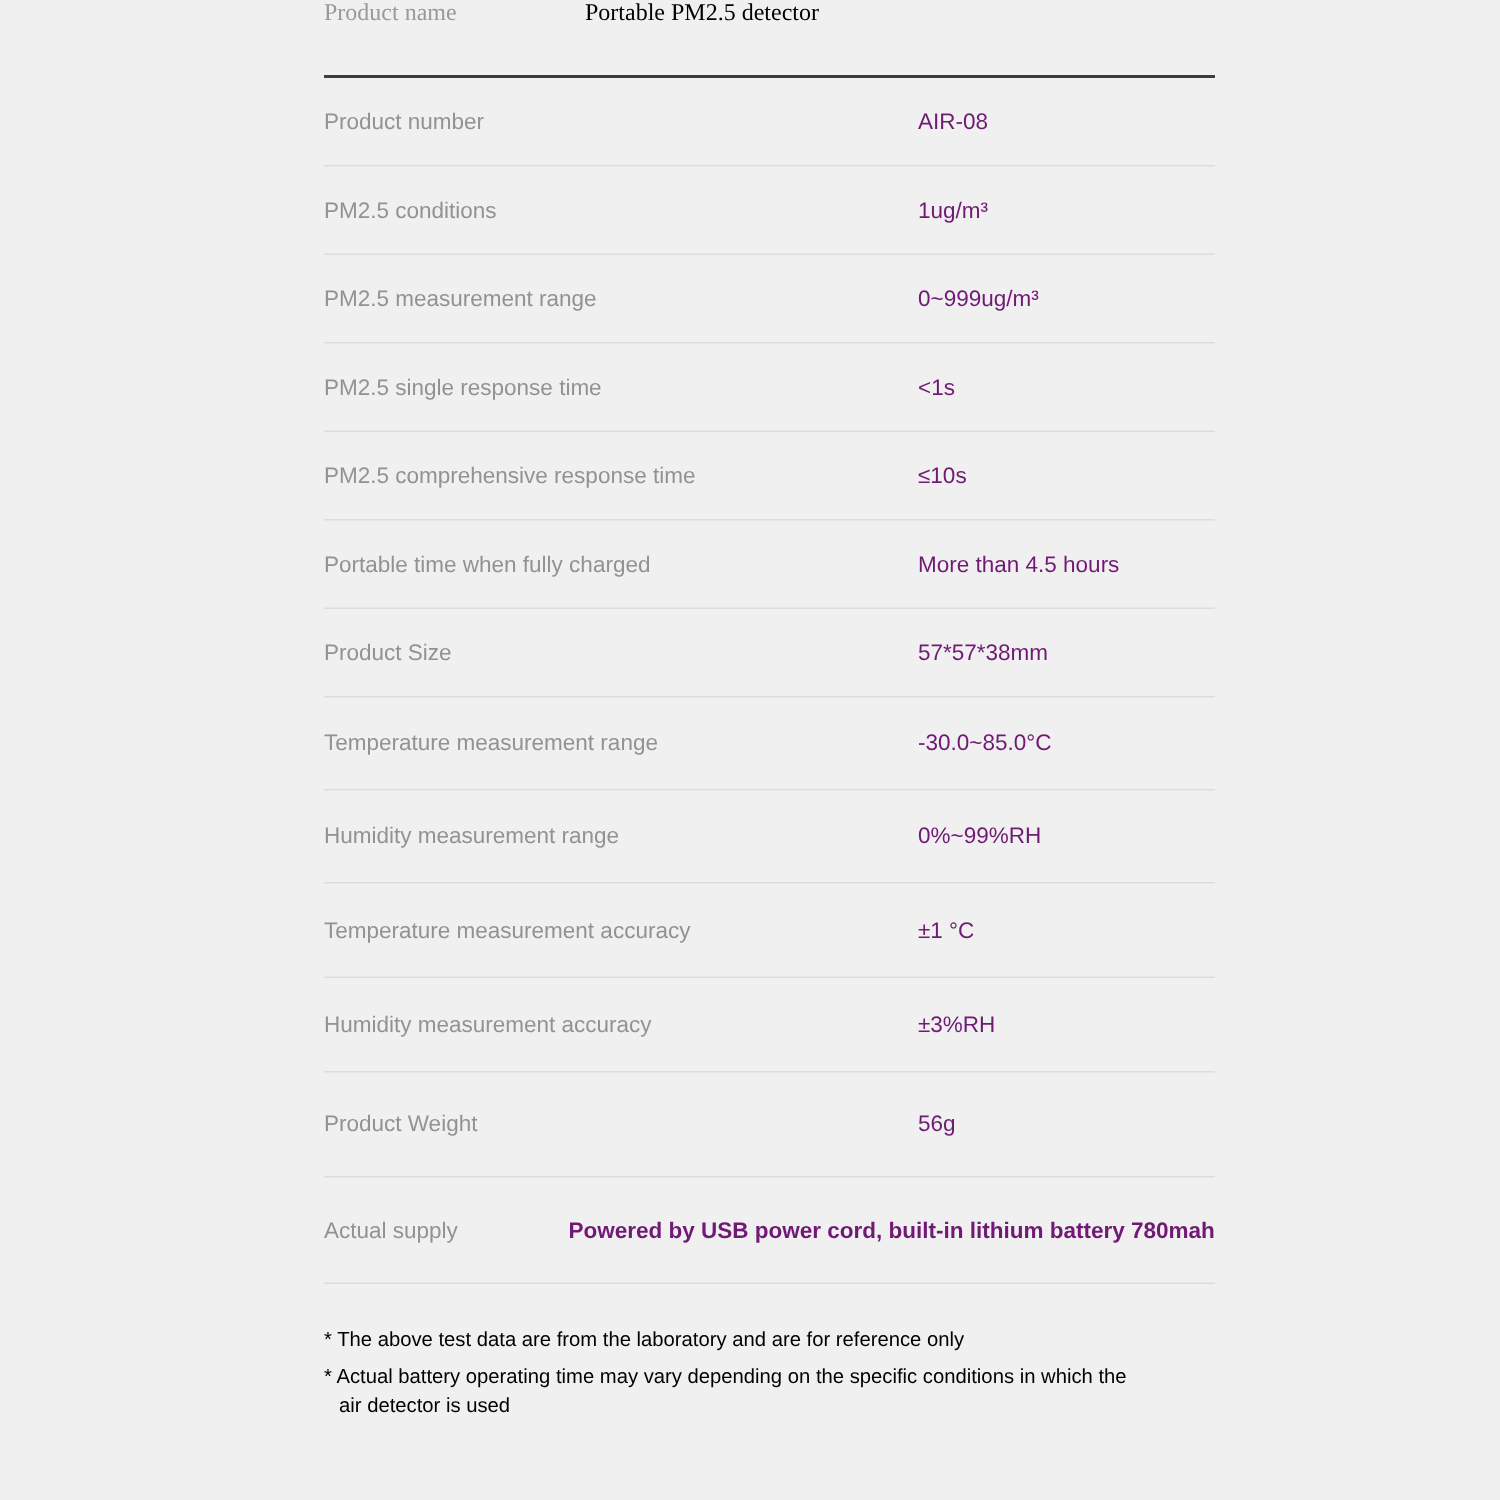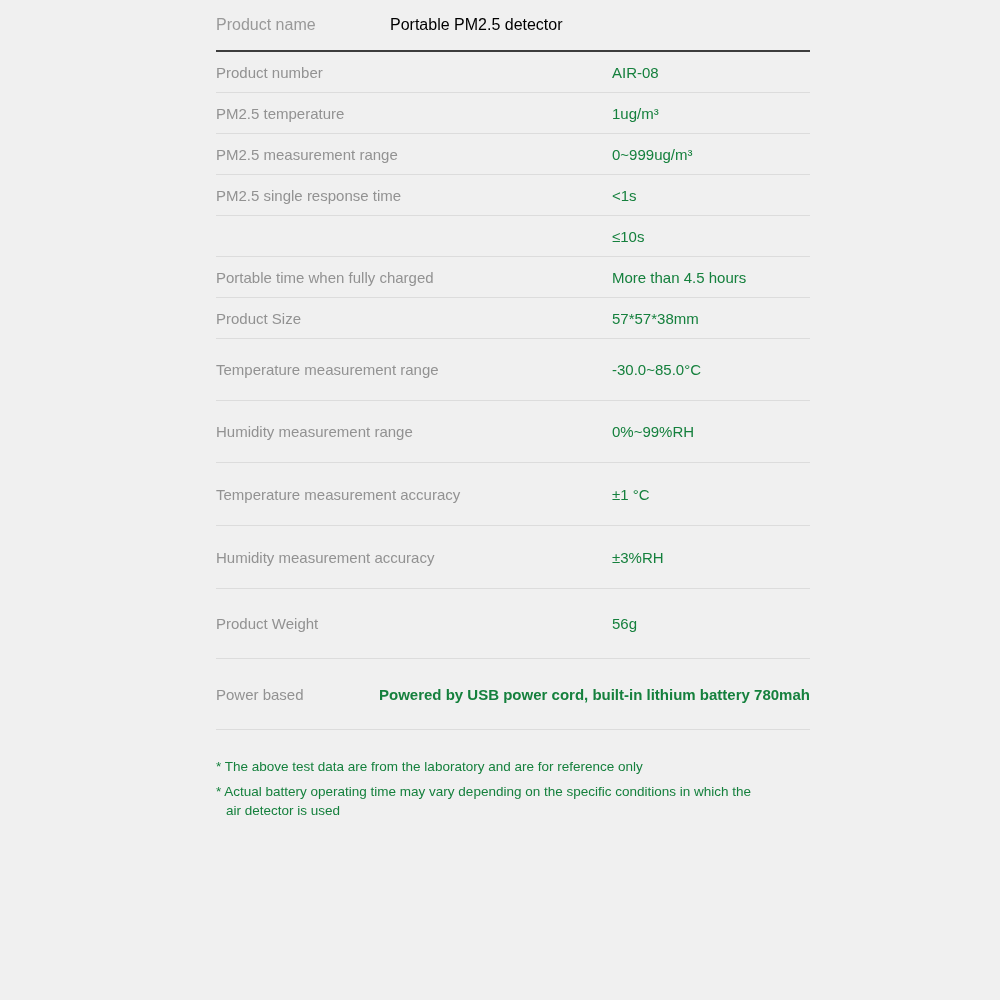--- a/index.html
+++ b/index.html
@@ -13,71 +13,72 @@
     position: absolute;
     left: 216px;
     top: 0;
     width: 594px;
   }
   
   .header-row {
     position: relative;
     height: 52px;
     display: flex;
-    align-items: center;
+    align-items: flex-start;
     border-bottom: 2px solid #3d3d3d;
+    font-family: Liberation Serif, serif;
   }
   .h-label {
     font-size: 16px;
     color: #999999;
   }
   .h-value {
     position: absolute;
     left: 174px;
     font-size: 16px;
     color: #000000;
   }
   
   .spec-row {
     position: relative;
     display: flex;
     align-items: center;
-    height: 41px;
+    height: 59px;
     border-bottom: 1px solid #dcdcdc;
   }
   .spec-row:nth-child(8),
   .spec-row:nth-child(9)  { height: 62px; }
   .spec-row:nth-child(10),
   .spec-row:nth-child(11) { height: 63px; }
   .spec-row:nth-child(12) { height: 70px; }
   .spec-row:nth-child(13) { height: 71px; }
   .row-label {
     font-size: 15px;
     color: #929292;
   }
   .row-value {
     position: absolute;
     left: 396px;
     font-size: 15px;
-    color: #15803d;
+    color: #701a75;
     white-space: nowrap;
   }
   
   .spec-row:last-child .row-value { left: 163px; font-weight: bold; }
   
   .footnotes {
     padding-top: 27px;
   }
   .footnote {
     margin-bottom: 6px;
   }
   .fn-line {
     font-size: 13.5px;
     line-height: 19px;
-    color: #15803d;
+    color: #000000;
   }
   .fn-line.cont {
     padding-left: 10px;
   }
 </style>
 </head>
 <body>
 
 <div class="sheet">
 
@@ -86,35 +87,36 @@
     <span class="h-value">Portable PM2.5 detector</span>
   </div>
 
   <div class="rows">
   <div class="spec-row">
     <span class="row-label">Product number</span>
     <span class="row-value">AIR-08</span>
   </div>
 
   <div class="spec-row">
-    <span class="row-label">PM2.5 temperature</span>
+    <span class="row-label">PM2.5 conditions</span>
     <span class="row-value">1ug/m³</span>
   </div>
 
   <div class="spec-row">
     <span class="row-label">PM2.5 measurement range</span>
     <span class="row-value">0~999ug/m³</span>
   </div>
 
   <div class="spec-row">
     <span class="row-label">PM2.5 single response time</span>
     <span class="row-value">&lt;1s</span>
   </div>
 
   <div class="spec-row">
+    <span class="row-label">PM2.5 comprehensive response time</span>
     <span class="row-value">≤10s</span>
   </div>
 
   <div class="spec-row">
     <span class="row-label">Portable time when fully charged</span>
     <span class="row-value">More than 4.5 hours</span>
   </div>
 
   <div class="spec-row">
     <span class="row-label">Product Size</span>
@@ -140,21 +142,21 @@
     <span class="row-label">Humidity measurement accuracy</span>
     <span class="row-value">±3%RH</span>
   </div>
 
   <div class="spec-row">
     <span class="row-label">Product Weight</span>
     <span class="row-value">56g</span>
   </div>
 
   <div class="spec-row">
-    <span class="row-label">Power based</span>
+    <span class="row-label">Actual supply</span>
     <span class="row-value">Powered by USB power cord, built-in lithium battery 780mah</span>
   </div>
 </div>
 
   <div class="footnotes">
       <div class="footnote">
         <div class="fn-line">* The above test data are from the laboratory and are for reference only</div>
       </div>
       <div class="footnote">
         <div class="fn-line">* Actual battery operating time may vary depending on the specific conditions in which the</div>

